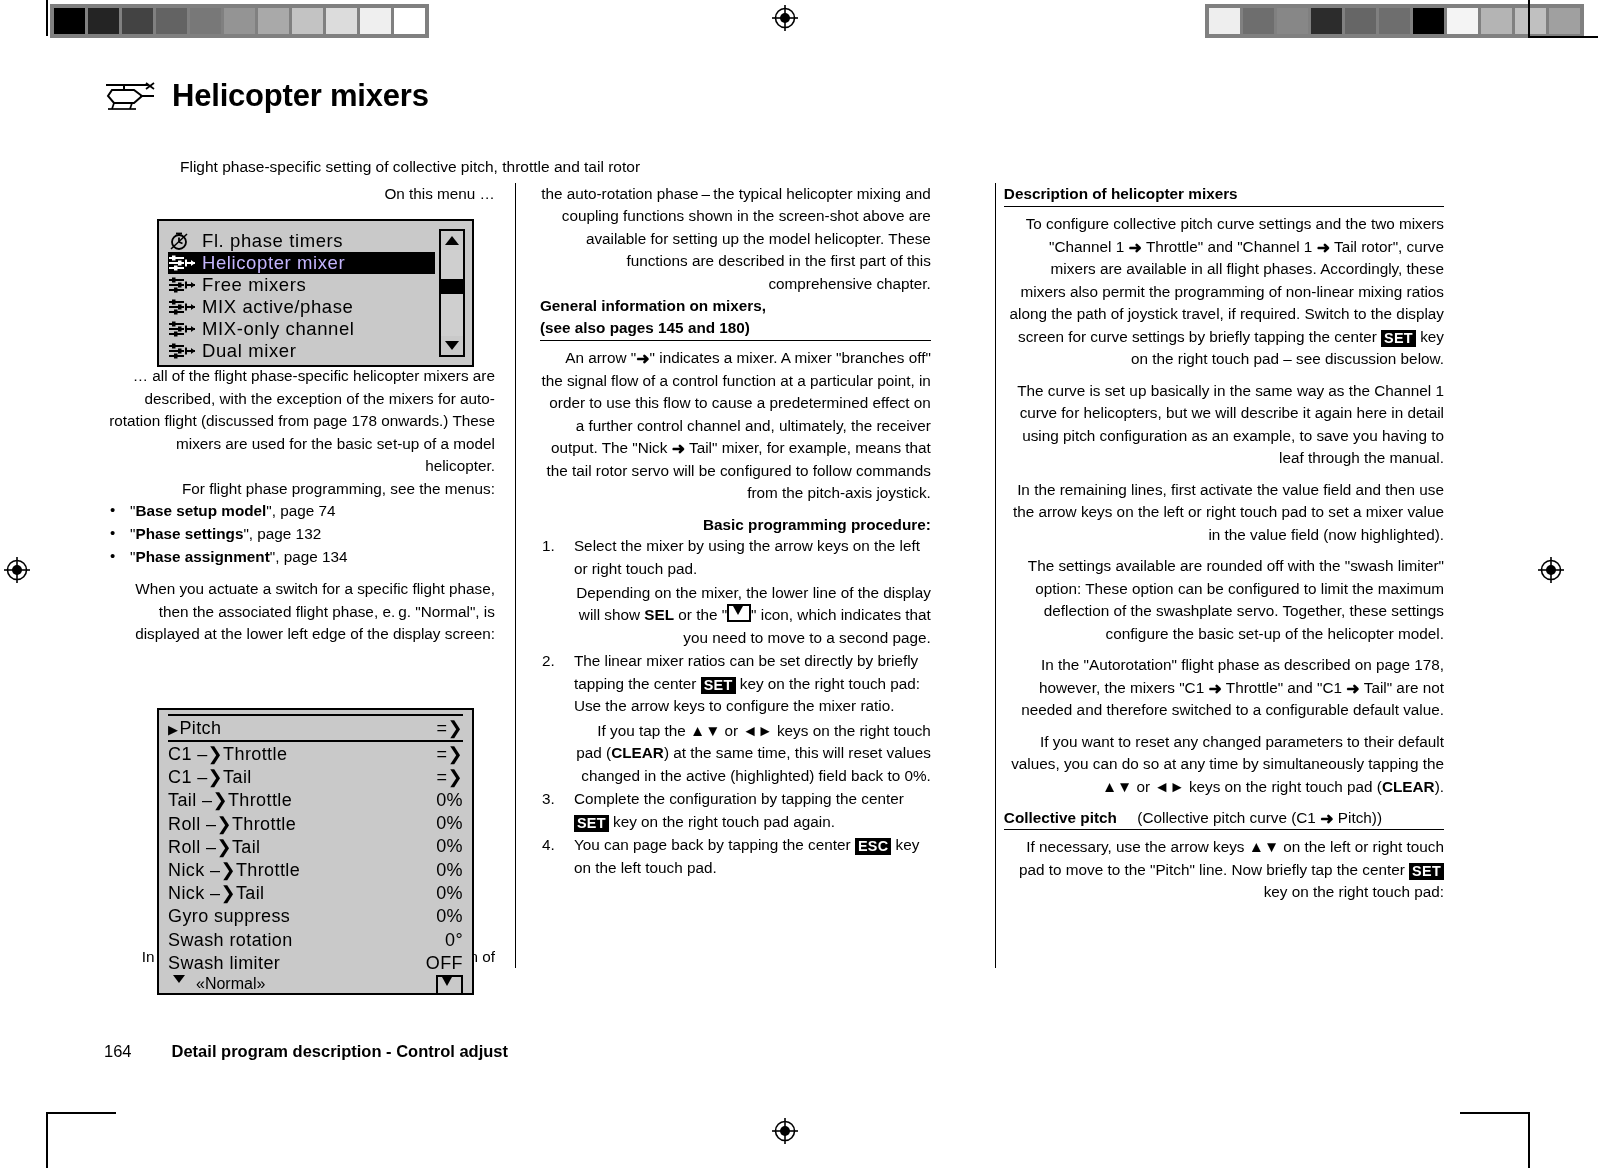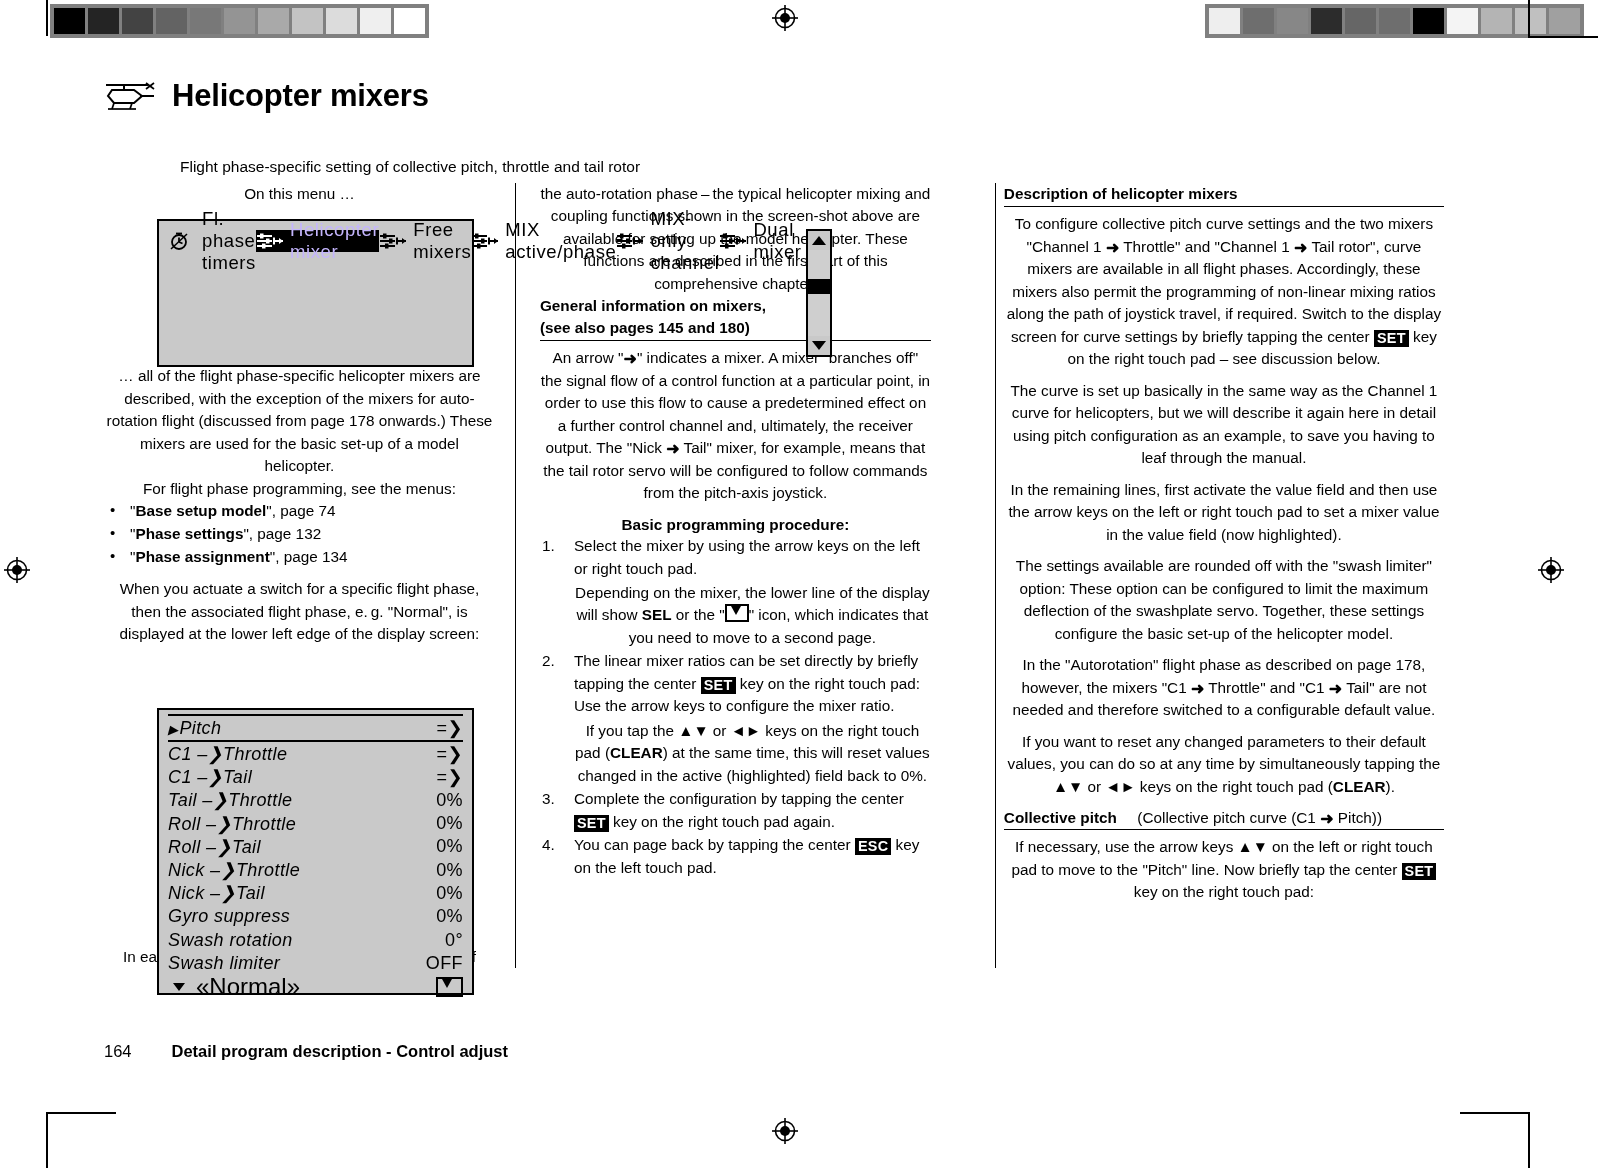--- a/index.html
+++ b/index.html
@@ -22,60 +22,60 @@
   .page{position:absolute;left:0;top:0;width:1599px;height:1168px;}
   .title-row{position:absolute;left:104px;top:78px;display:flex;align-items:center;gap:16px;}
   .heli-icon{width:52px;height:36px;}
   .title-text{font-size:31px;font-weight:bold;letter-spacing:-0.2px;}
   .subtitle{position:absolute;left:180px;top:158px;font-size:15.5px;}
   .cols{position:absolute;left:104px;top:183px;width:1340px;display:flex;}
   .col{box-sizing:border-box;}
   .col1{width:425px;padding-right:20px;}
   .col2{width:450px;padding-left:24px;padding-right:20px;border-left:1.5px solid #000;}
   .col3{width:465px;padding-left:8px;border-left:1.5px solid #000;margin-left:44px;}
-  p{margin:0 0 0 0;font-size:15.3px;line-height:1.47;text-align:center;}
+  p{margin:0 0 0 0;font-size:15.3px;line-height:1.47;text-align:right;}
   p.sp{margin-top:9px;}
   .b{font-weight:bold;}
   .hdr{font-size:15.3px;font-weight:bold;line-height:1.4;margin:0;}
   .hdr-rule{border-bottom:1.6px solid #000;margin-top:2px;margin-bottom:6px;}
   .bullets{margin:0;padding:0;list-style:none;}
   .bullets li{font-size:15.3px;line-height:1.5;padding-left:26px;position:relative;}
   .bullets li::before{content:"\2022";position:absolute;left:6px;top:-1px;font-size:15px;}
   ol.steps{margin:0;padding:0;list-style:none;counter-reset:st;}
   ol.steps > li{font-size:15.3px;line-height:1.47;position:relative;padding-left:34px;counter-increment:st;margin-bottom:1px;}
   ol.steps > li::before{content:counter(st) ".";position:absolute;left:2px;top:0;}
   ol.steps > li p{padding-left:0;}
   .key{display:inline-block;background:#000;color:#fff;font-weight:bold;font-size:14.4px;
        padding:0 3px 1px 3px;line-height:1.12;letter-spacing:0.3px;vertical-align:-1px;}
   .arr{font-weight:bold;font-size:16px;line-height:0;vertical-align:-1px;}
   .pgicon{display:inline-block;width:20px;height:14px;border:2px solid #000;position:relative;vertical-align:-2px;}
   .pgicon::after{content:"";position:absolute;left:4px;top:0px;width:0;height:0;
      border-left:5px solid transparent;border-right:5px solid transparent;border-top:9px solid #000;}
   
   .lcd{background:#c9c9c9;border:2.5px solid #000;box-sizing:border-box;padding:5px 7px;}
   .lcd1{position:absolute;left:157px;top:219px;width:317px;height:148px;display:flex;}
-  .lcd-list{flex:1;display:flex;flex-direction:row;justify-content:space-between;padding:4px 0 4px 2px;}
+  .lcd-list{flex:1;display:flex;flex-direction:column;justify-content:space-between;padding:4px 0 4px 2px;}
   .lcd-row{display:flex;align-items:center;height:22px;font-size:18.5px;letter-spacing:0.6px;
            font-family:"Liberation Sans",sans-serif;}
   .lcd-row.sel{background:#000;color:#c4b5fd;}
   .lcd-ic{width:34px;flex:0 0 34px;display:flex;align-items:center;justify-content:flex-start;}
   .scroll{width:26px;flex:0 0 26px;margin:3px 0 3px 4px;border:2.5px solid #000;background:#c9c9c9;
           display:flex;flex-direction:column;box-sizing:border-box;}
   .scroll .cap{height:19px;flex:0 0 19px;display:flex;align-items:center;justify-content:center;}
   .scroll .track{flex:1;position:relative;background:#cfcfcf;}
   .scroll .thumb{position:absolute;left:0;right:0;top:34%;height:17%;background:#000;}
   .tri-up{width:0;height:0;border-left:7px solid transparent;border-right:7px solid transparent;border-bottom:9px solid #000;}
   .tri-dn{width:0;height:0;border-left:7px solid transparent;border-right:7px solid transparent;border-top:9px solid #000;}
   .lcd2{position:absolute;left:157px;top:708px;width:317px;height:287px;padding:4px 9px 2px 9px;}
   .l2row{display:flex;align-items:center;font-size:18px;letter-spacing:0.4px;height:23.3px;}
-  .l2row .nm{flex:1;white-space:nowrap;font-style:italic;}
+  .l2row .nm{flex:1;white-space:nowrap;}
   .l2row .vl{text-align:right;white-space:nowrap;}
   .l2row.first{border-top:2px solid #000;border-bottom:2px solid #000;height:24px;}
   .l2row .cur{font-size:13px;margin-right:1px;line-height:1;}
-  .l2last{display:flex;align-items:center;height:25px;font-size:24px;}
+  .l2last{display:flex;align-items:flex-start;height:25px;font-size:16px;}
   .footer{position:absolute;left:104px;top:1042px;display:flex;align-items:baseline;gap:40px;}
   .footer .pg{font-size:16.5px;}
   .footer .ft{font-size:16.5px;font-weight:bold;}
 </style>
 </head>
 <body>
 
 <div class="page">
 
   <div class="calbar" id="calLeft" style="left:50px;">

